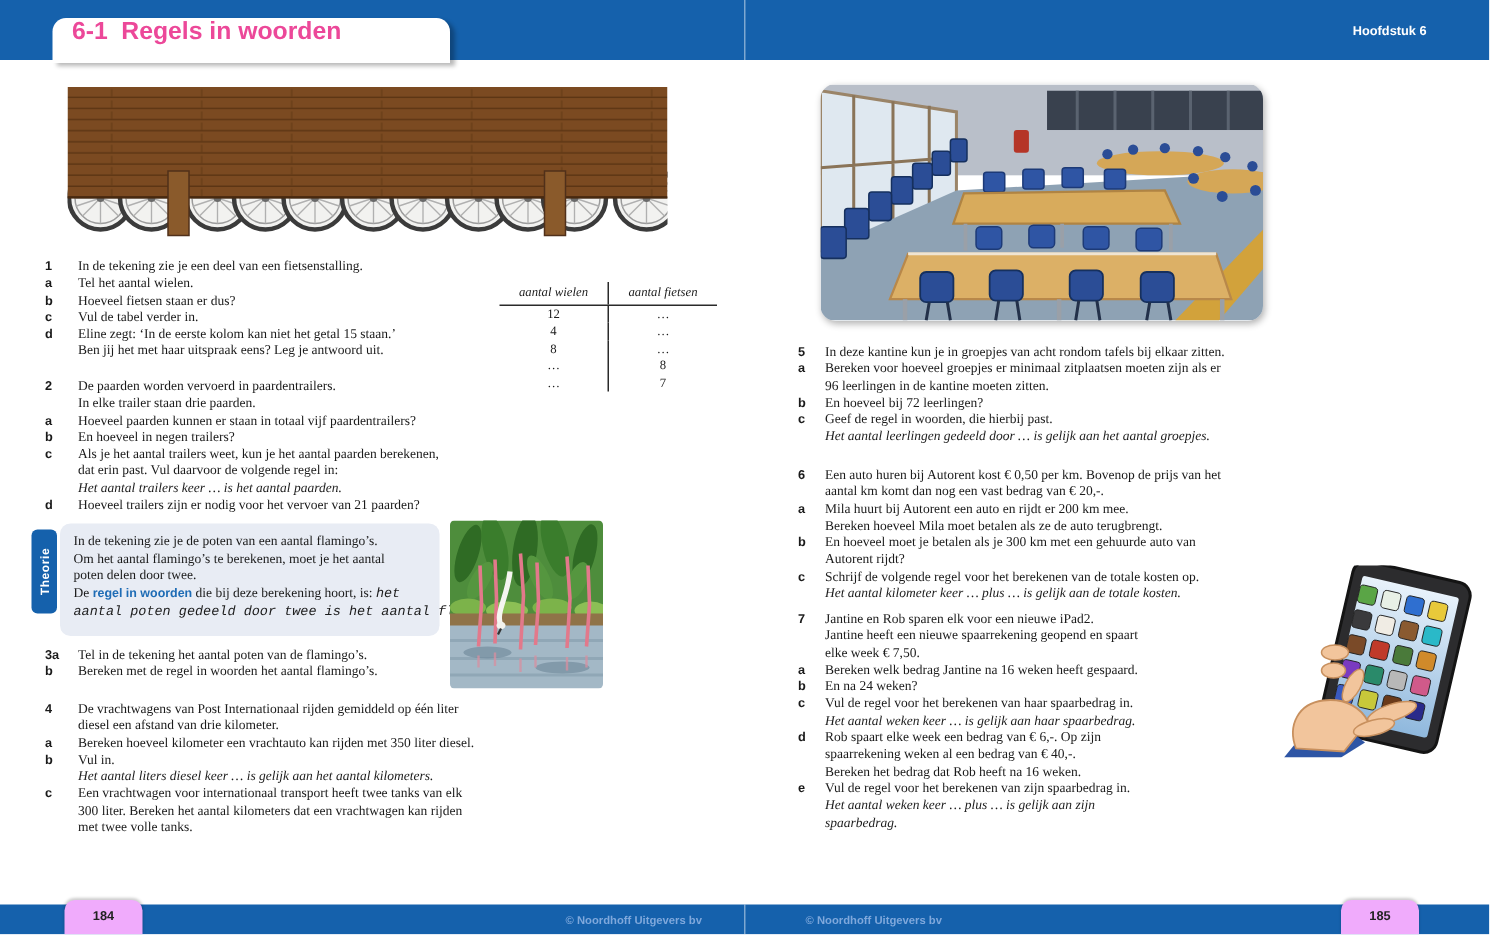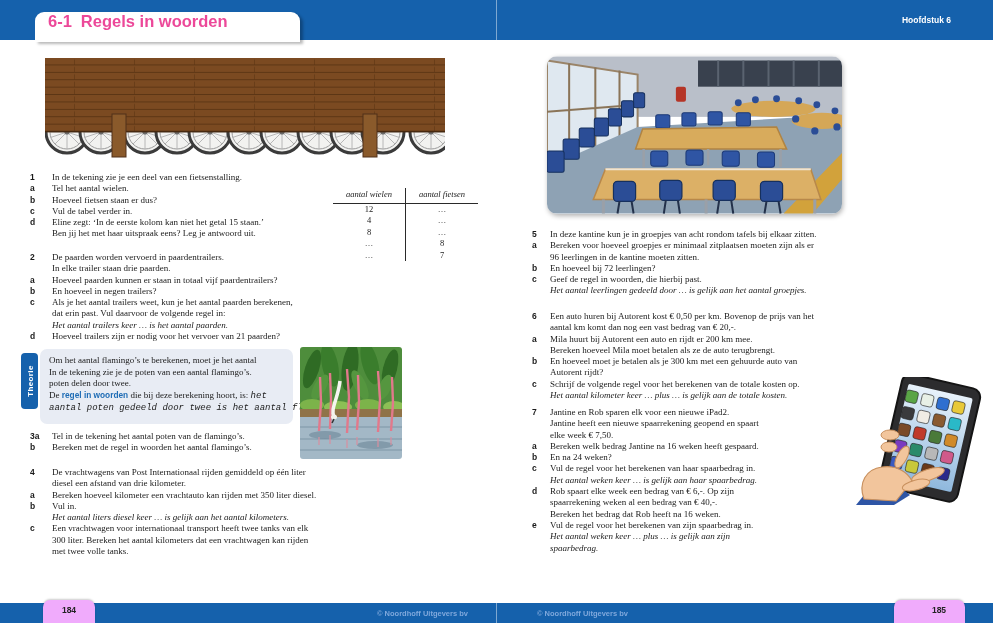--- a/index.html
+++ b/index.html
@@ -50,21 +50,21 @@
   .photo{position:absolute;left:547px;top:56px;width:295px;height:158px;background:#fff;border-radius:10px;
          box-shadow:1px 2px 5px rgba(0,0,0,.3);overflow:hidden;}
   .photo svg{display:block;}
   .flam{position:absolute;left:300px;top:347px;}
   .ipad{position:absolute;left:856px;top:377px;}
   
   .pagetab{position:absolute;top:600px;width:52px;height:23px;background:#f0abfc;border-radius:7px 7px 0 0;
            box-shadow:0 -1px 2px rgba(0,0,0,.2);text-align:center;
            font:700 8.5px/20px "Liberation Sans",sans-serif;color:#222;}
   .pagetab.pleft{left:43px;}
-  .pagetab.pright{left:894px;padding-left:19px;}
+  .pagetab.pright{left:894px;}
   .copyright{position:absolute;top:609px;color:#7fa8dc;font:700 7.5px "Liberation Sans",sans-serif;}
   .copy-left{left:377px;}
   .copy-right{left:537px;}
 </style>
 </head>
 <body>
 
 <div class="spread">
 
   <header class="topbar">
@@ -198,22 +198,22 @@
       <div class="qrow">
         <span class="qlabel">d</span>
         <span class="qtext">Hoeveel trailers zijn er nodig voor het vervoer van 21 paarden?</span>
       </div>
     </div>
 
   <div class="theory-tab">
     <span>Theorie</span>
   </div>
   <div class="theory-box" id="theoryText">
+      <div class="theory-line"><span class="seg-n">In de tekening zie je de poten van een aantal flamingo’s.</span></div>
       <div class="theory-line"><span class="seg-n">Om het aantal flamingo’s te berekenen, moet je het aantal</span></div>
-      <div class="theory-line"><span class="seg-n">In de tekening zie je de poten van een aantal flamingo’s.</span></div>
       <div class="theory-line"><span class="seg-n">poten delen door twee.</span></div>
       <div class="theory-line"><span class="seg-n">De </span><span class="seg-b">regel in woorden</span><span class="seg-n"> die bij deze berekening hoort, is: </span><span class="seg-i">het</span></div>
       <div class="theory-line"><span class="seg-i">aantal poten gedeeld door twee is het aantal flamingo’s.</span></div>
     </div>
 
   <svg class="flam" width="102" height="112" viewBox="0 0 102 112">
     <defs>
         <clipPath id="fcp">
           <rect width="102" height="112" rx="3"></rect>
         </clipPath>

